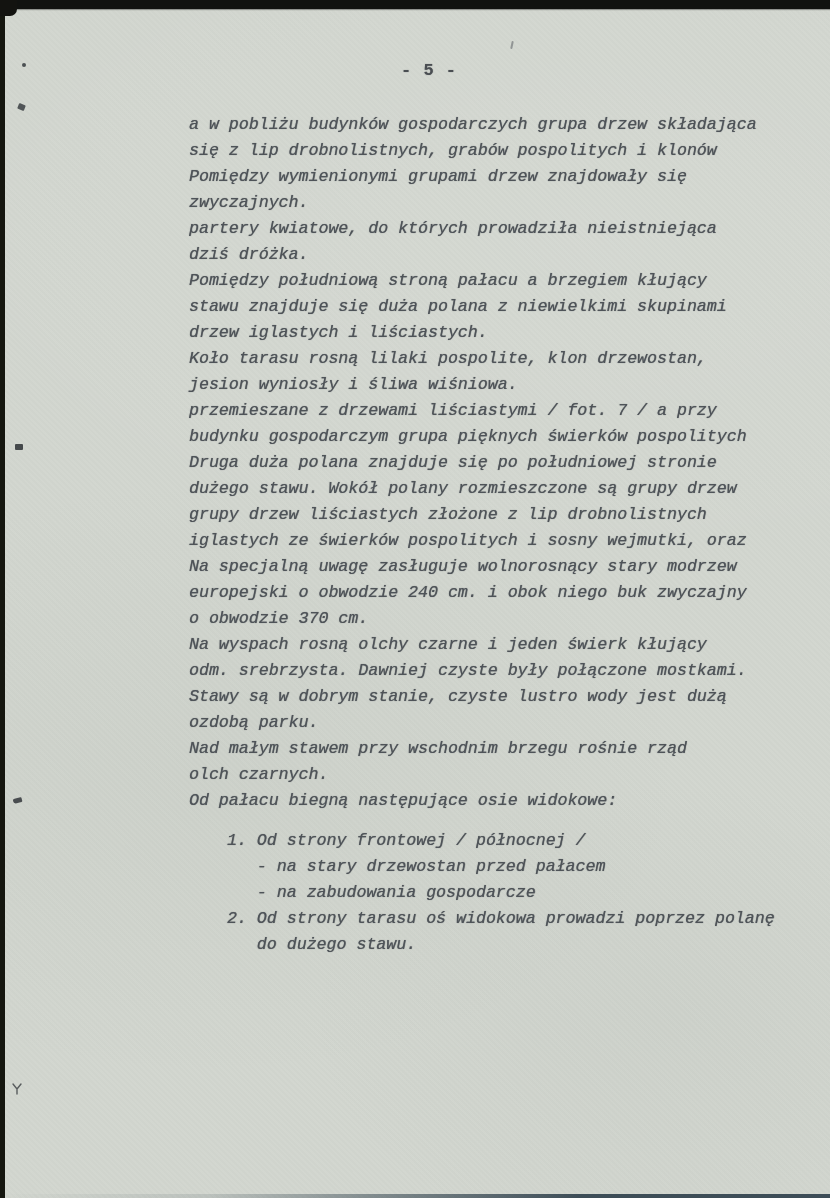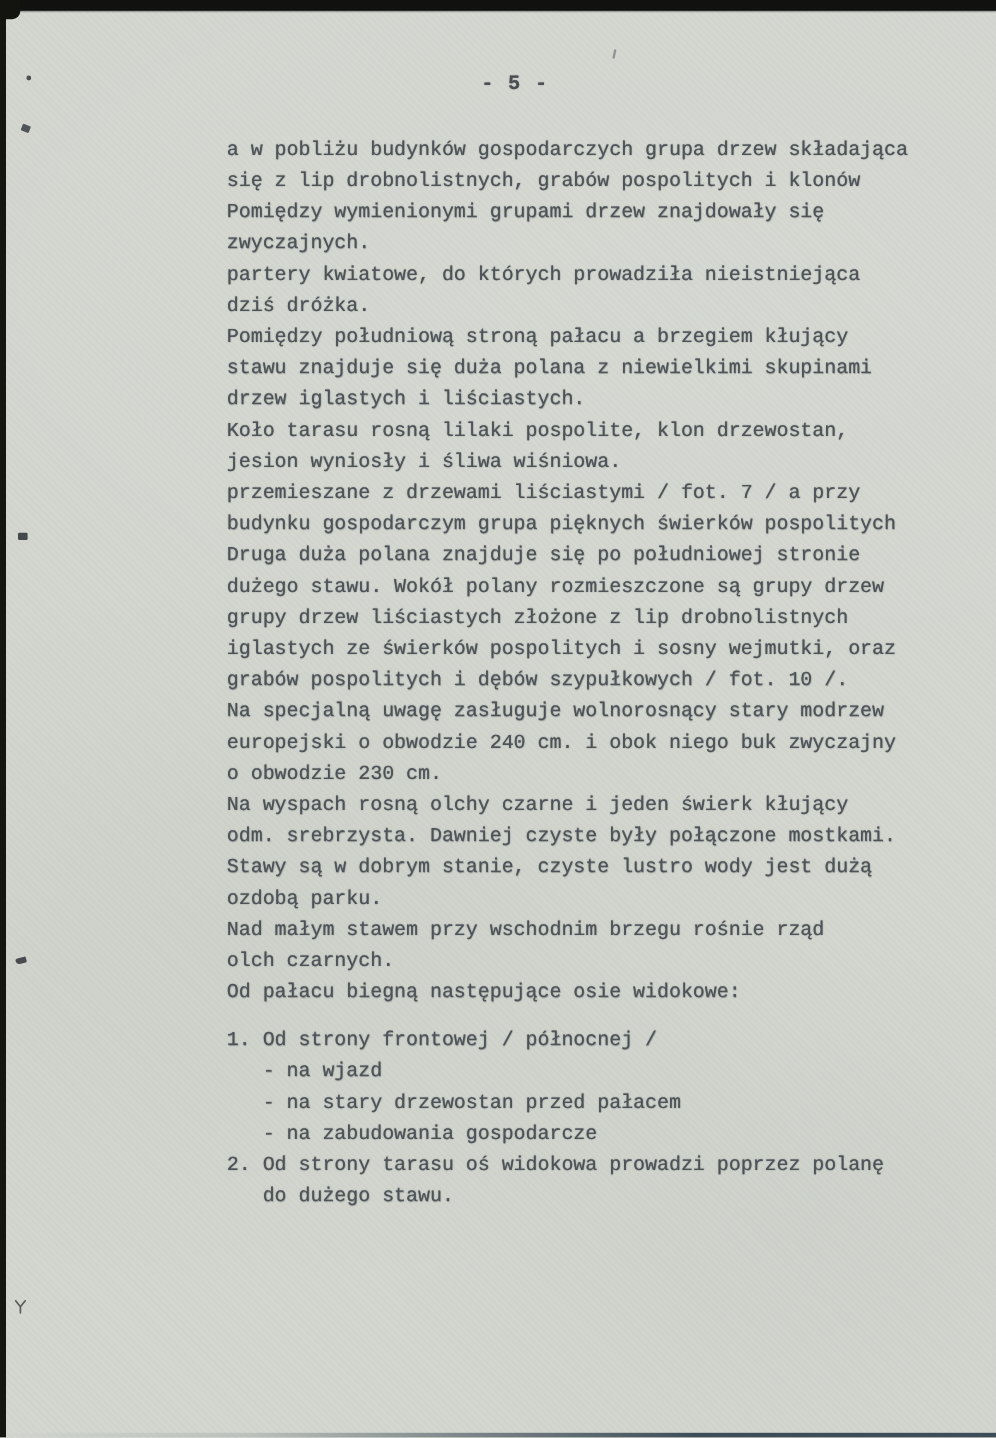--- a/index.html
+++ b/index.html
@@ -64,23 +64,25 @@
     left: 189px; top: 112px;
     width: 610px;
     color: #4e5358;
     font-size: 16.6px;
     line-height: 26px;
     text-shadow: 0 0 1px rgba(72,77,82,0.65), 0.4px 0.4px 0.6px rgba(72,77,82,0.35);
   }
   .tline {
     white-space: pre;
     height: 26px;
+    font-style: italic;
   }
   .axes-list {
     margin-top: 14px;
+    margin-left: 38px;
   }
   .speck {
     position: absolute;
     background: #34383c;
     opacity: 0.85;
   }
   .speck-1 { left: 22px; top: 63px;  width: 4px; height: 4px; border-radius: 2px; }
   .speck-2 { left: 18px; top: 104px; width: 7px; height: 6px; border-radius: 1px; transform: rotate(22deg); background: #3a3e42; }
   .speck-3 { left: 15px; top: 444px; width: 8px; height: 6px; border-radius: 1px; background: #2c3034; }
   .speck-4 { left: 13px; top: 798px; width: 9px; height: 5px; border-radius: 2px 1px 1px 3px; transform: rotate(-14deg); background: #313539; }
@@ -123,33 +125,31 @@
       <div class="tline">stawu znajduje się duża polana z niewielkimi skupinami</div>
       <div class="tline">drzew iglastych i liściastych.</div>
       <div class="tline">Koło tarasu rosną lilaki pospolite, klon drzewostan,</div>
       <div class="tline">jesion wyniosły i śliwa wiśniowa.</div>
       <div class="tline">przemieszane z drzewami liściastymi / fot. 7 / a przy</div>
       <div class="tline">budynku gospodarczym grupa pięknych świerków pospolitych</div>
       <div class="tline">Druga duża polana znajduje się po południowej stronie</div>
       <div class="tline">dużego stawu. Wokół polany rozmieszczone są grupy drzew</div>
       <div class="tline">grupy drzew liściastych złożone z lip drobnolistnych</div>
       <div class="tline">iglastych ze świerków pospolitych i sosny wejmutki, oraz</div>
-      <div class="tline">grabów pospolitych i dębów szypułkowych / fot. 10 /.</div>
       <div class="tline">Na specjalną uwagę zasługuje wolnorosnący stary modrzew</div>
       <div class="tline">europejski o obwodzie 240 cm. i obok niego buk zwyczajny</div>
-      <div class="tline">o obwodzie 230 cm.</div>
+      <div class="tline">o obwodzie 370 cm.</div>
       <div class="tline">Na wyspach rosną olchy czarne i jeden świerk kłujący</div>
       <div class="tline">odm. srebrzysta. Dawniej czyste były połączone mostkami.</div>
       <div class="tline">Stawy są w dobrym stanie, czyste lustro wody jest dużą</div>
       <div class="tline">ozdobą parku.</div>
       <div class="tline">Nad małym stawem przy wschodnim brzegu rośnie rząd</div>
       <div class="tline">olch czarnych.</div>
       <div class="tline">Od pałacu biegną następujące osie widokowe:</div>
     </div>
   <div class="axes-list">
       <div class="tline">1. Od strony frontowej / północnej /</div>
-      <div class="tline">   - na wjazd</div>
       <div class="tline">   - na stary drzewostan przed pałacem</div>
       <div class="tline">   - na zabudowania gospodarcze</div>
       <div class="tline">2. Od strony tarasu oś widokowa prowadzi poprzez polanę</div>
       <div class="tline">   do dużego stawu.</div>
     </div>
 </div>
 
 </body></html>

